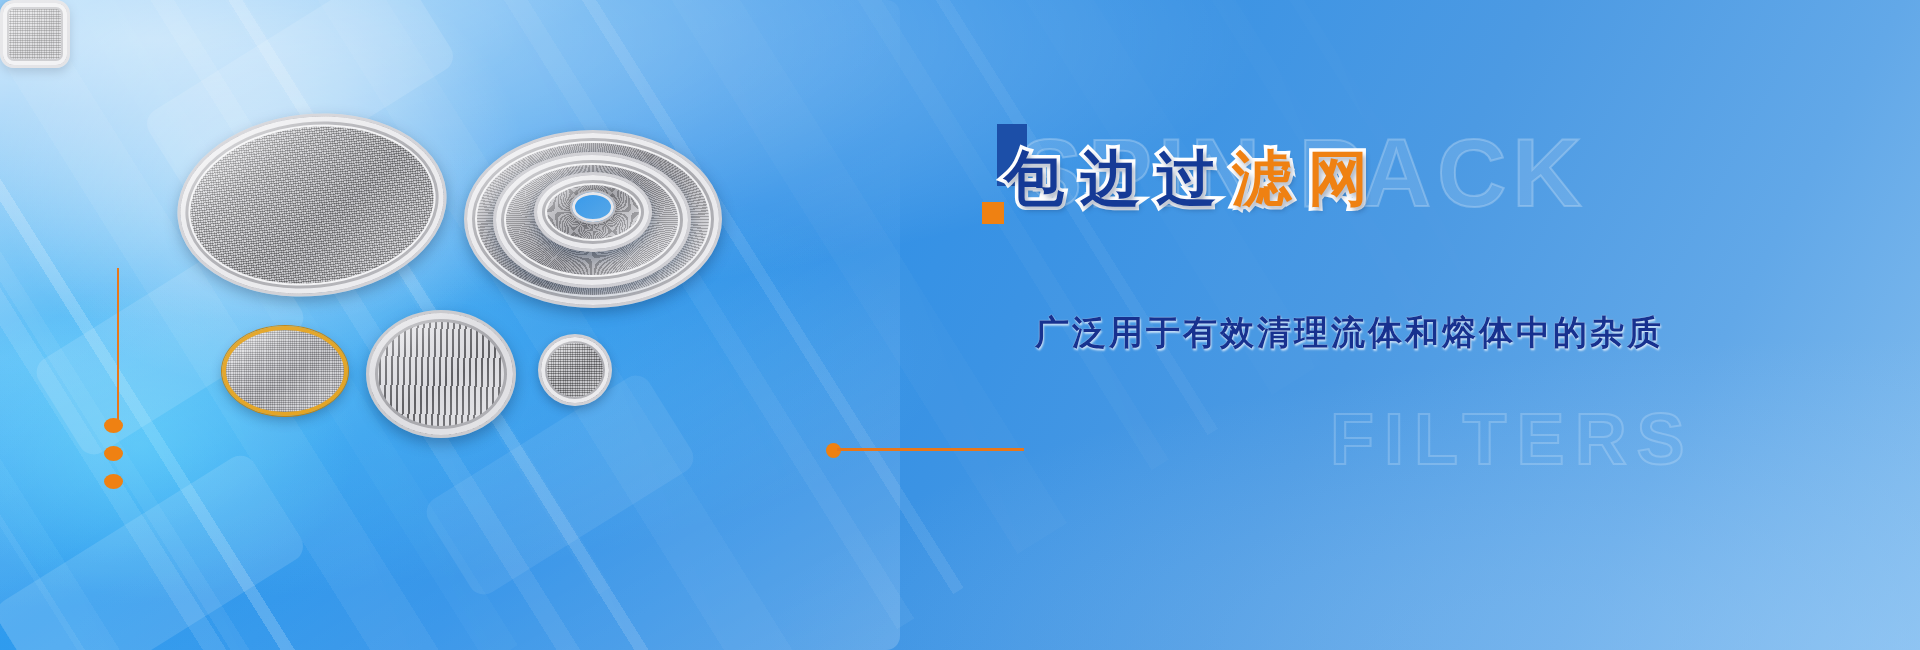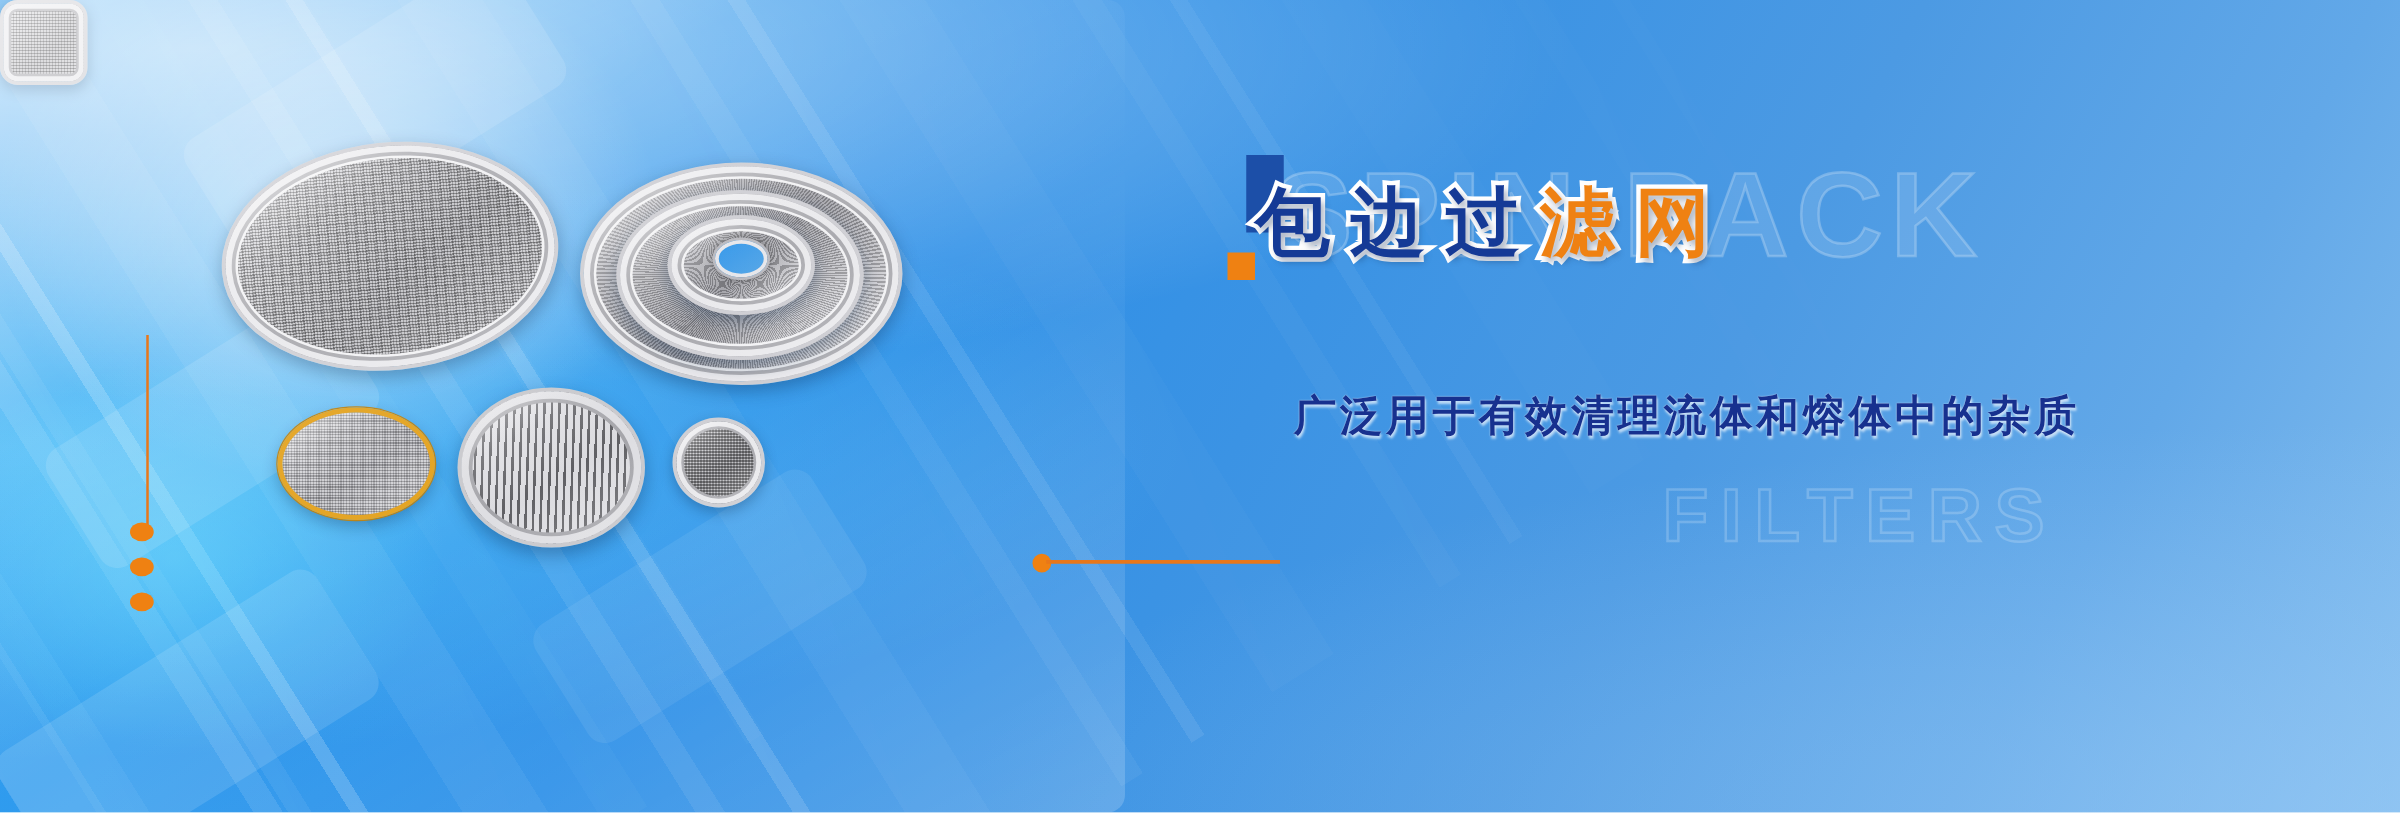--- a/index.html
+++ b/index.html
@@ -93,22 +93,22 @@
     user-select:none;
     pointer-events:none;
   }
   .wm-spinpack{
     left:1018px;top:118px;
     font-size:96px;
     -webkit-text-stroke:2px rgba(255,255,255,.24);
     text-shadow:0 0 1px rgba(255,255,255,.12);
   }
   .wm-filters{
-    left:1330px;top:378px;
-    font-size:60px;
+    left:1330px;top:398px;
+    font-size:72px;
     letter-spacing:10px;
     -webkit-text-stroke:2px rgba(255,255,255,.20);
   }
 
   
   .accent-square-blue{
     position:absolute;left:997px;top:124px;width:30px;height:62px;
     background:#1c4fa8;
   }
   .accent-square-orange{

